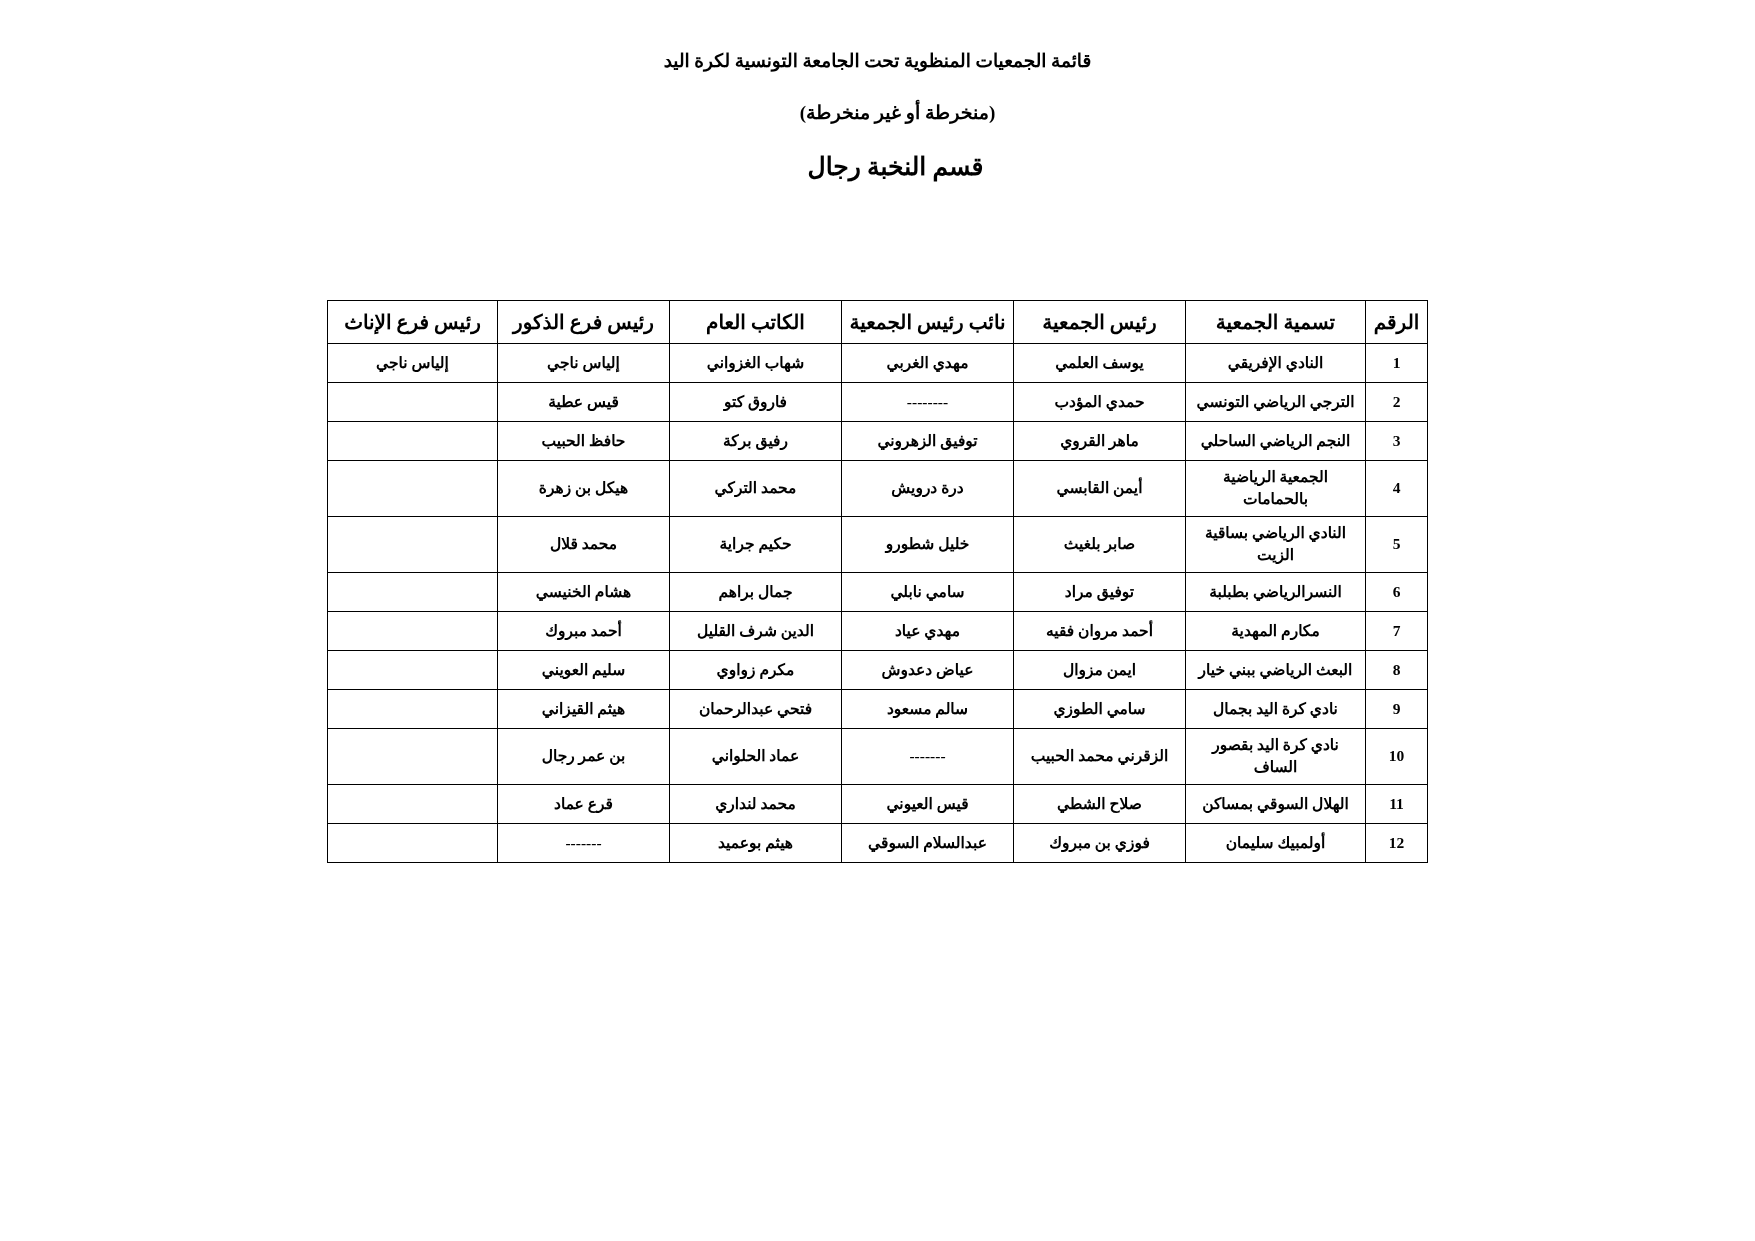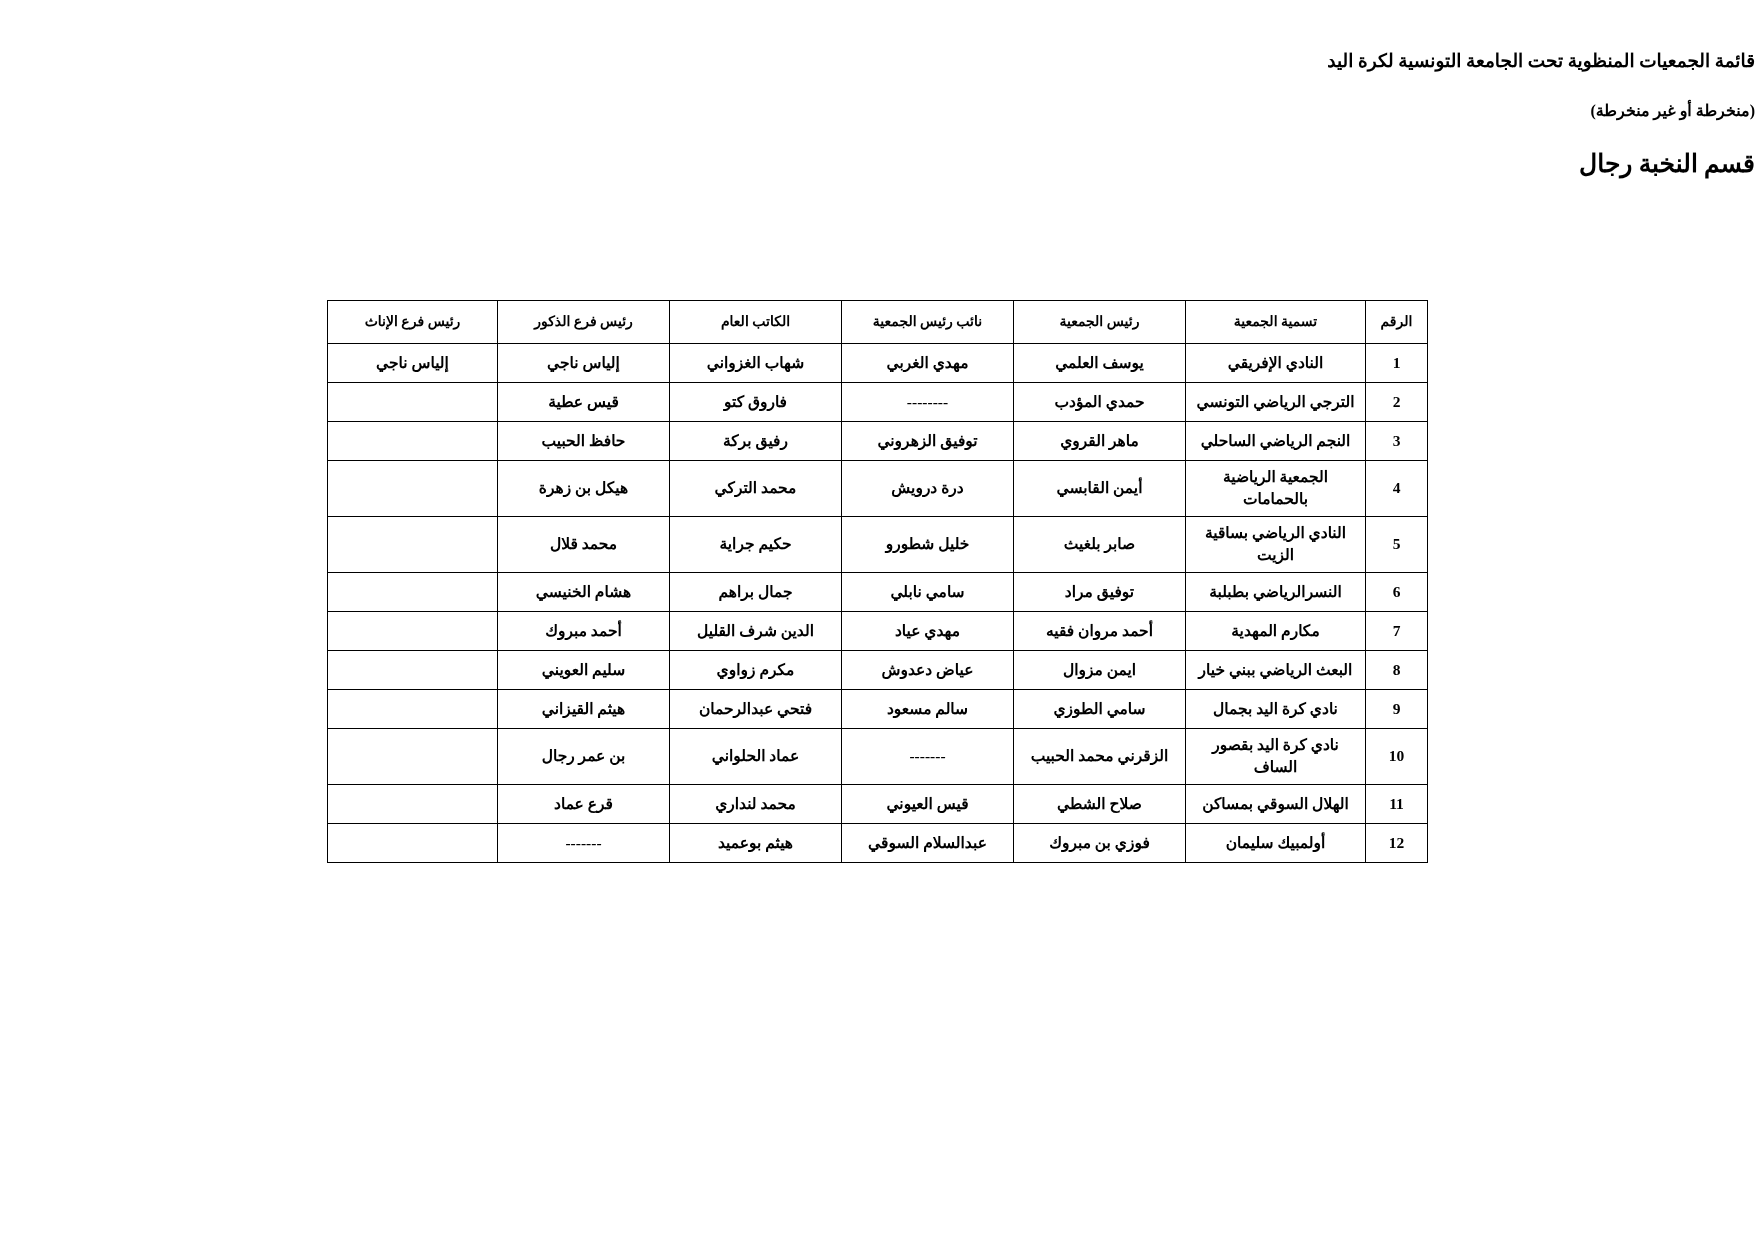--- a/index.html
+++ b/index.html
@@ -16,31 +16,31 @@
     overflow: hidden;
   }
   .page {
     width: 1755px;
     height: 1241px;
     box-sizing: border-box;
     padding: 0;
     position: relative;
   }
   .titles {
-    text-align: right;
+    text-align: center;
     padding-top: 52px;
   }
   .title-line {
     font-weight: bold;
     font-size: 18.5px;
     line-height: 1.0;
     direction: rtl;
   }
   .title-line.t1 { margin-bottom: 32px; }
-  .title-line.t2 { font-size: 16px; margin-bottom: 32px; margin-left: 40px; }
+  .title-line.t2 { font-size: 19px; margin-bottom: 32px; margin-left: 40px; }
   .title-line.t3 { font-size: 25px; padding-left: 36px; }
 
   .table-wrap {
     position: absolute;
     top: 300px;
     left: 0;
     right: 0;
     display: flex;
     justify-content: center;
   }
@@ -55,21 +55,21 @@
     text-align: center;
     vertical-align: middle;
     font-size: 15.5px;
     font-weight: bold;
     padding: 5px 4px;
     line-height: 1.45;
     font-family: "Liberation Serif", "DejaVu Serif", serif;
   }
   table.assoc thead th {
     height: 32px;
-    font-size: 14px;
+    font-size: 20px;
   }
   table.assoc tbody td {
     height: 28px;
   }
   col.c-num { width: 62px; }
   col.c-name { width: 180px; }
   col.c-pres { width: 172px; }
   col.c-vice { width: 172px; }
   col.c-sec { width: 172px; }
   col.c-male { width: 172px; }

